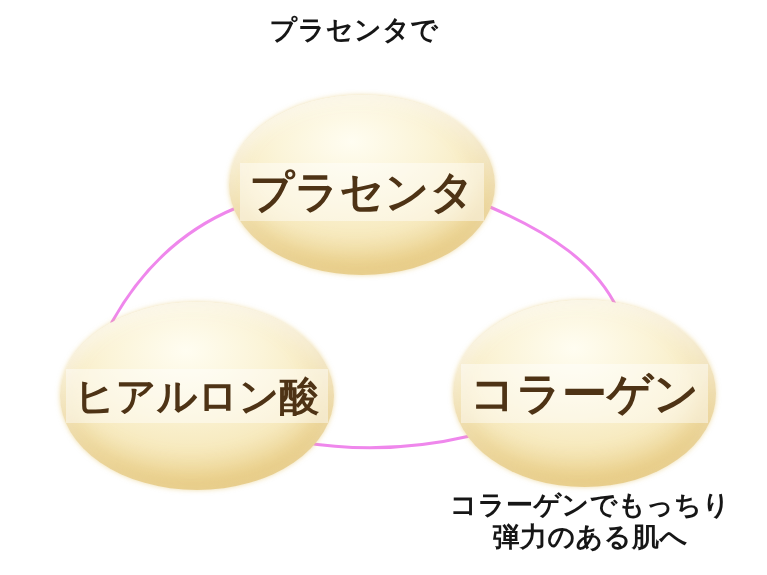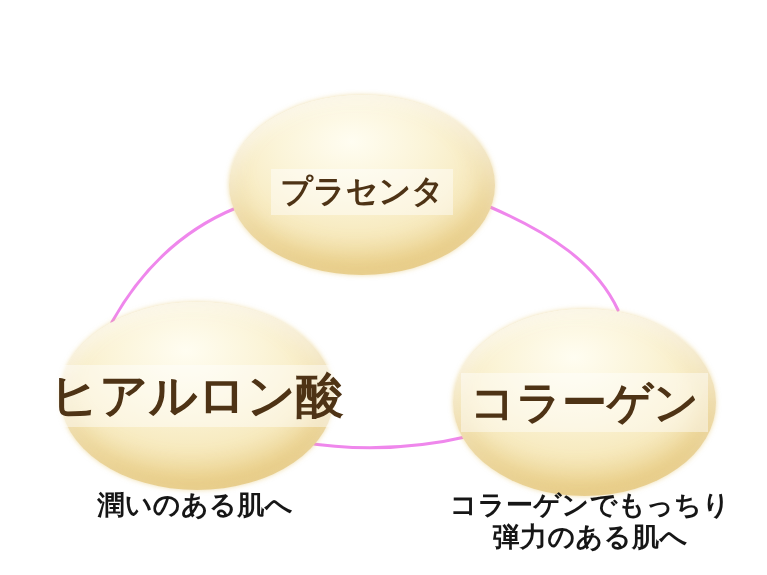--- a/index.html
+++ b/index.html
@@ -48,23 +48,23 @@
     background: rgba(255, 255, 255, 0.45);
     color: #4e3315;
     font-weight: bold;
     line-height: 1.1;
     padding: 5px 9px;
     white-space: nowrap;
     letter-spacing: 0px;
   }
   .bubble-top    { left: 229px; top:  95px; width: 266px; height: 180px; }
   .bubble-left   { left:  60px; top: 302px; width: 274px; height: 188px; }
-  .bubble-right  { left: 453px; top: 309px; width: 263px; height: 187px; }
-  .bubble-top .bubble-label   { font-size: 32px; transform: translateY(7px); }
-  .bubble-left .bubble-label  { font-size: 48px; }
+  .bubble-right  { left: 453px; top: 300px; width: 263px; height: 187px; }
+  .bubble-top .bubble-label   { font-size: 44px; transform: translateY(7px); }
+  .bubble-left .bubble-label  { font-size: 40px; }
   .bubble-right .bubble-label { font-size: 45px; }
   
   .caption {
     position: absolute;
     z-index: 3;
     text-align: center;
     color: #161616;
     font-weight: bold;
     font-size: 27px;
     line-height: 1.2;
@@ -74,20 +74,21 @@
   .caption-top          { left:  54px; top:  14px; width: 600px; }
   .caption-bottom-left  { left:   0px; top: 489px; width: 390px; }
   .caption-bottom-right { left: 410px; top: 489px; width: 360px; }
 </style>
 </head>
 <body>
 
 <div class="stage">
 
   <div class="caption caption-top">
+    <div>プラセンタで</div>
   </div>
 
   <svg class="ring-svg" viewBox="0 0 767 575">
     <path d="M 236 208 Q 158 240 112 322" stroke="#ef87ec"></path>
     <path d="M 490 207 C 550 233 596 263 618 310" stroke="#ef87ec"></path>
     <path d="M 300 442 Q 385 456 470 436" stroke="#ef87ec"></path>
   </svg>
 
   <div class="bubble bubble-top">
     <span class="bubble-label">プラセンタ</span>
@@ -95,21 +96,20 @@
 
   <div class="bubble bubble-left">
     <span class="bubble-label">ヒアルロン酸</span>
   </div>
 
   <div class="bubble bubble-right">
     <span class="bubble-label">コラーゲン</span>
   </div>
 
   <div class="caption caption-bottom-left">
-    <div>潤いのある肌へ</div>
   </div>
 
   <div class="caption caption-bottom-right">
     <div>コラーゲンでもっちり</div>
     <div>弾力のある肌へ</div>
   </div>
 
 </div>
 
 </body></html>

